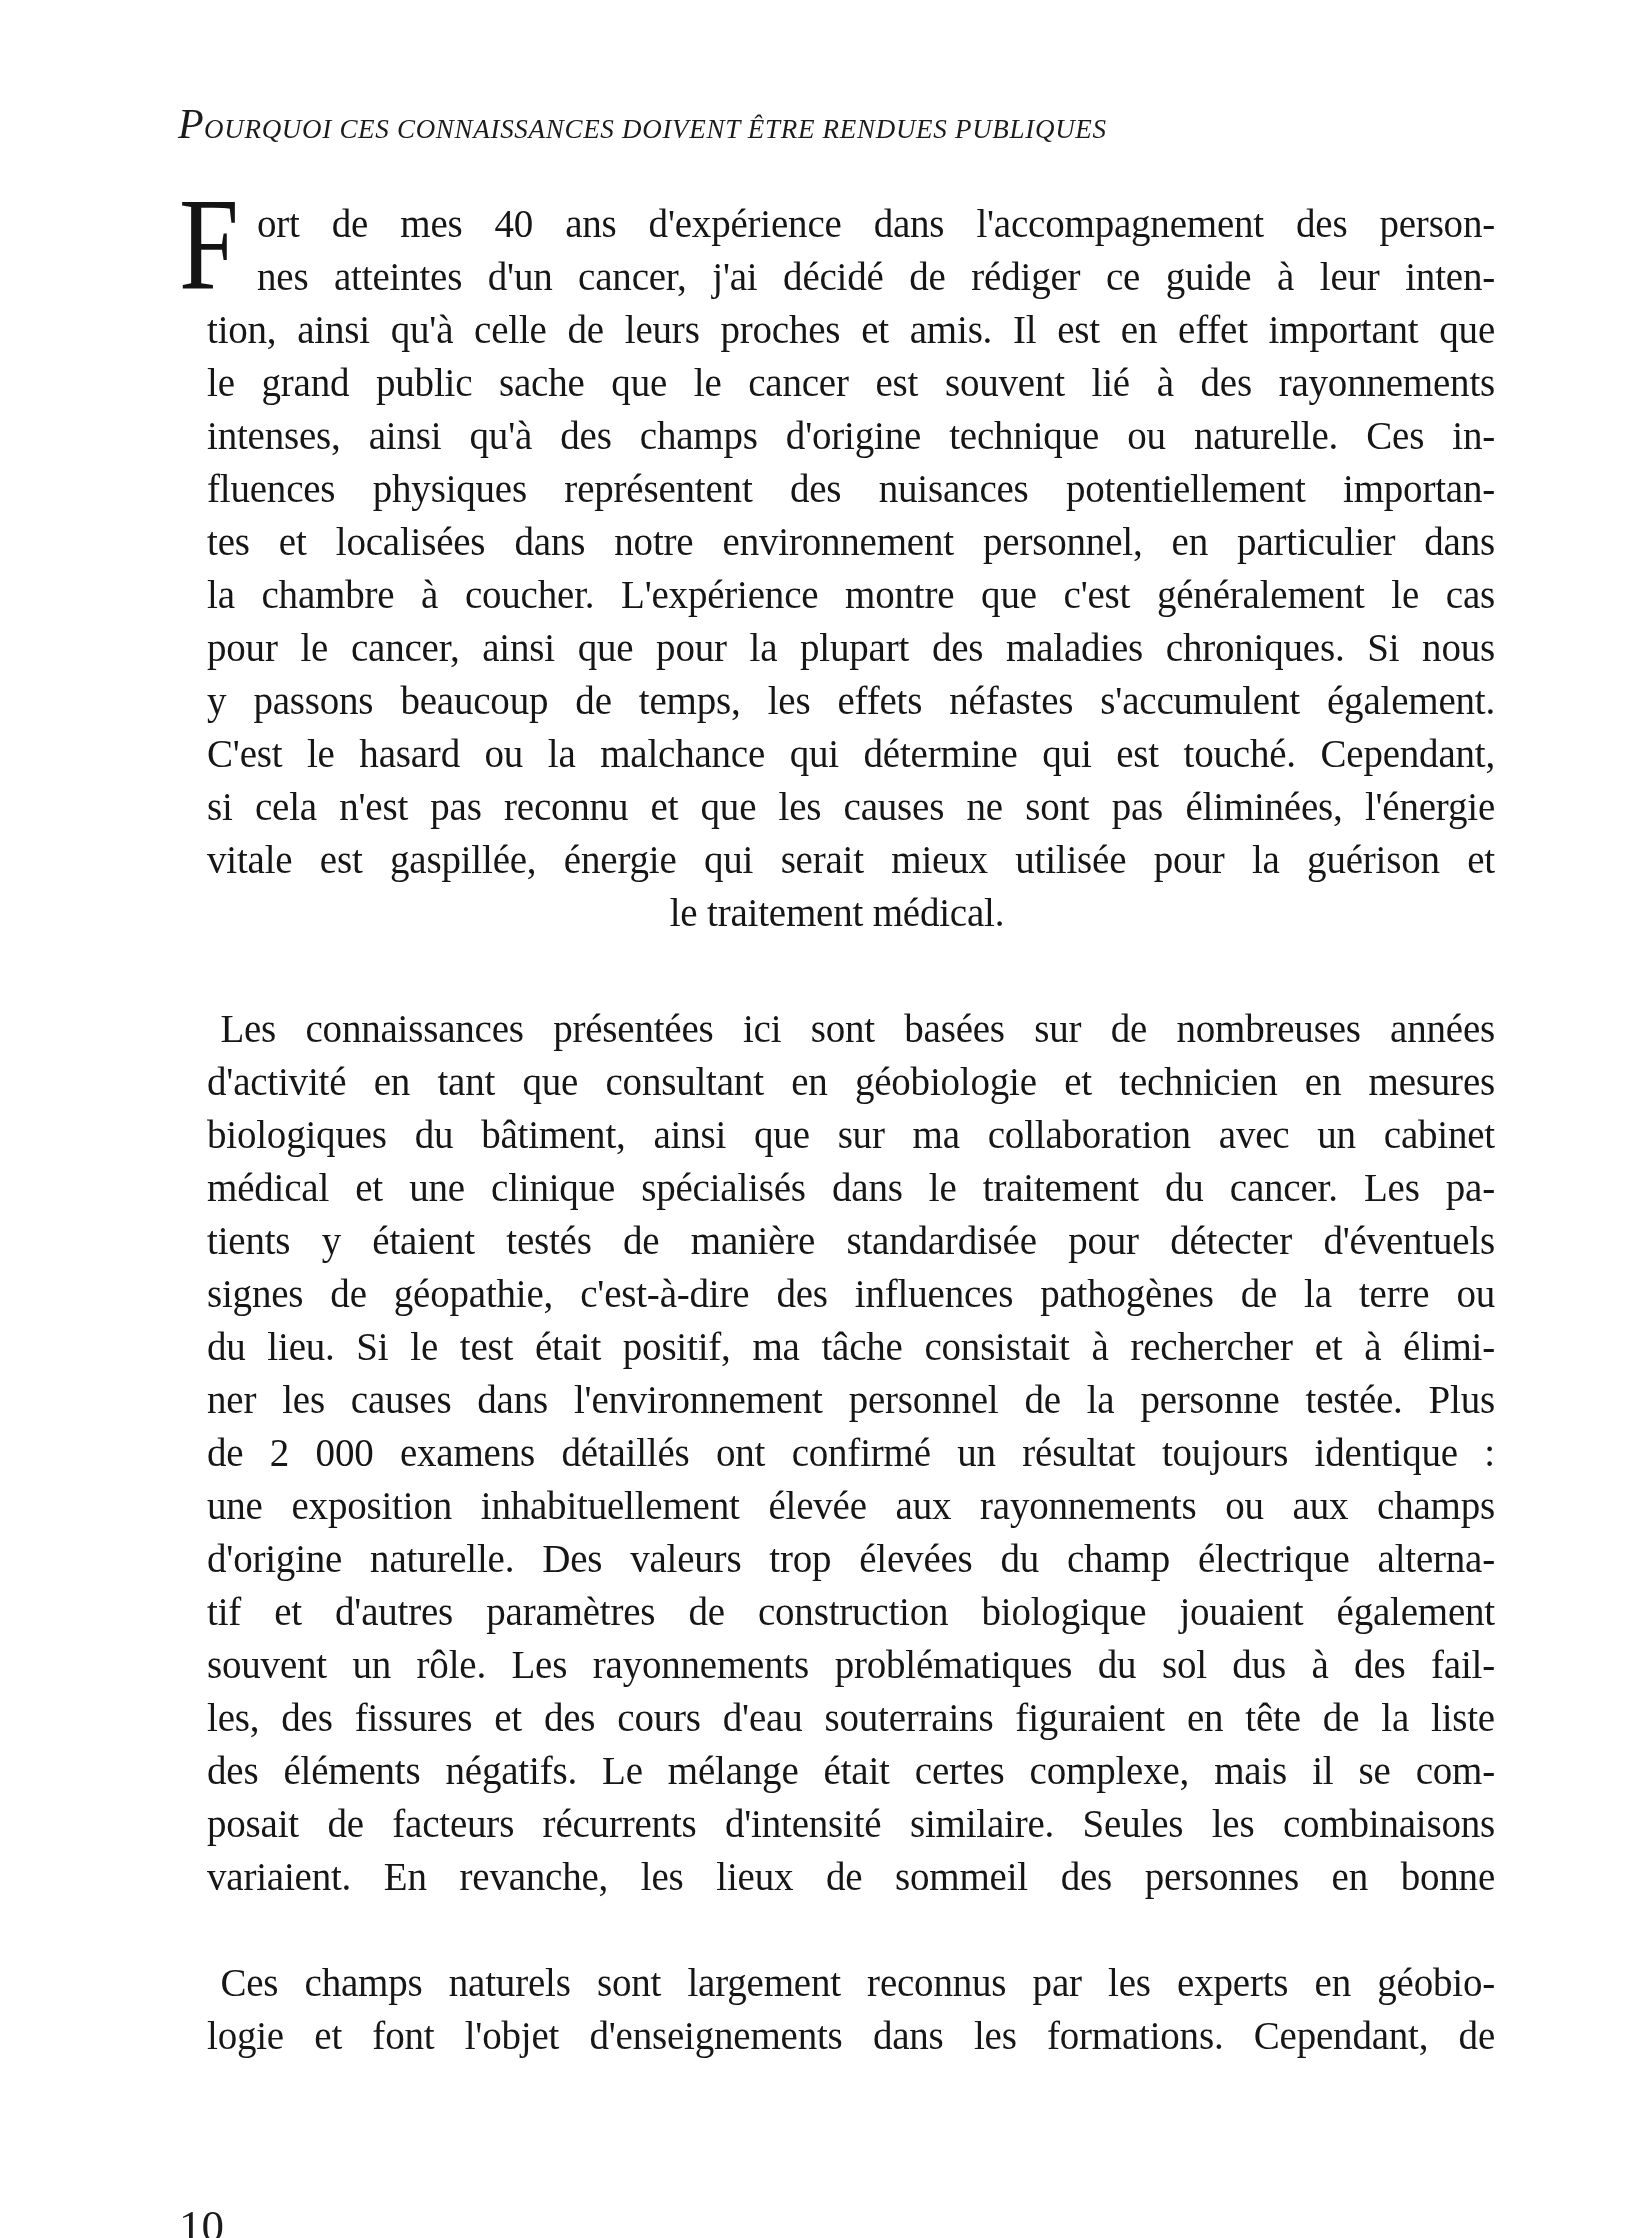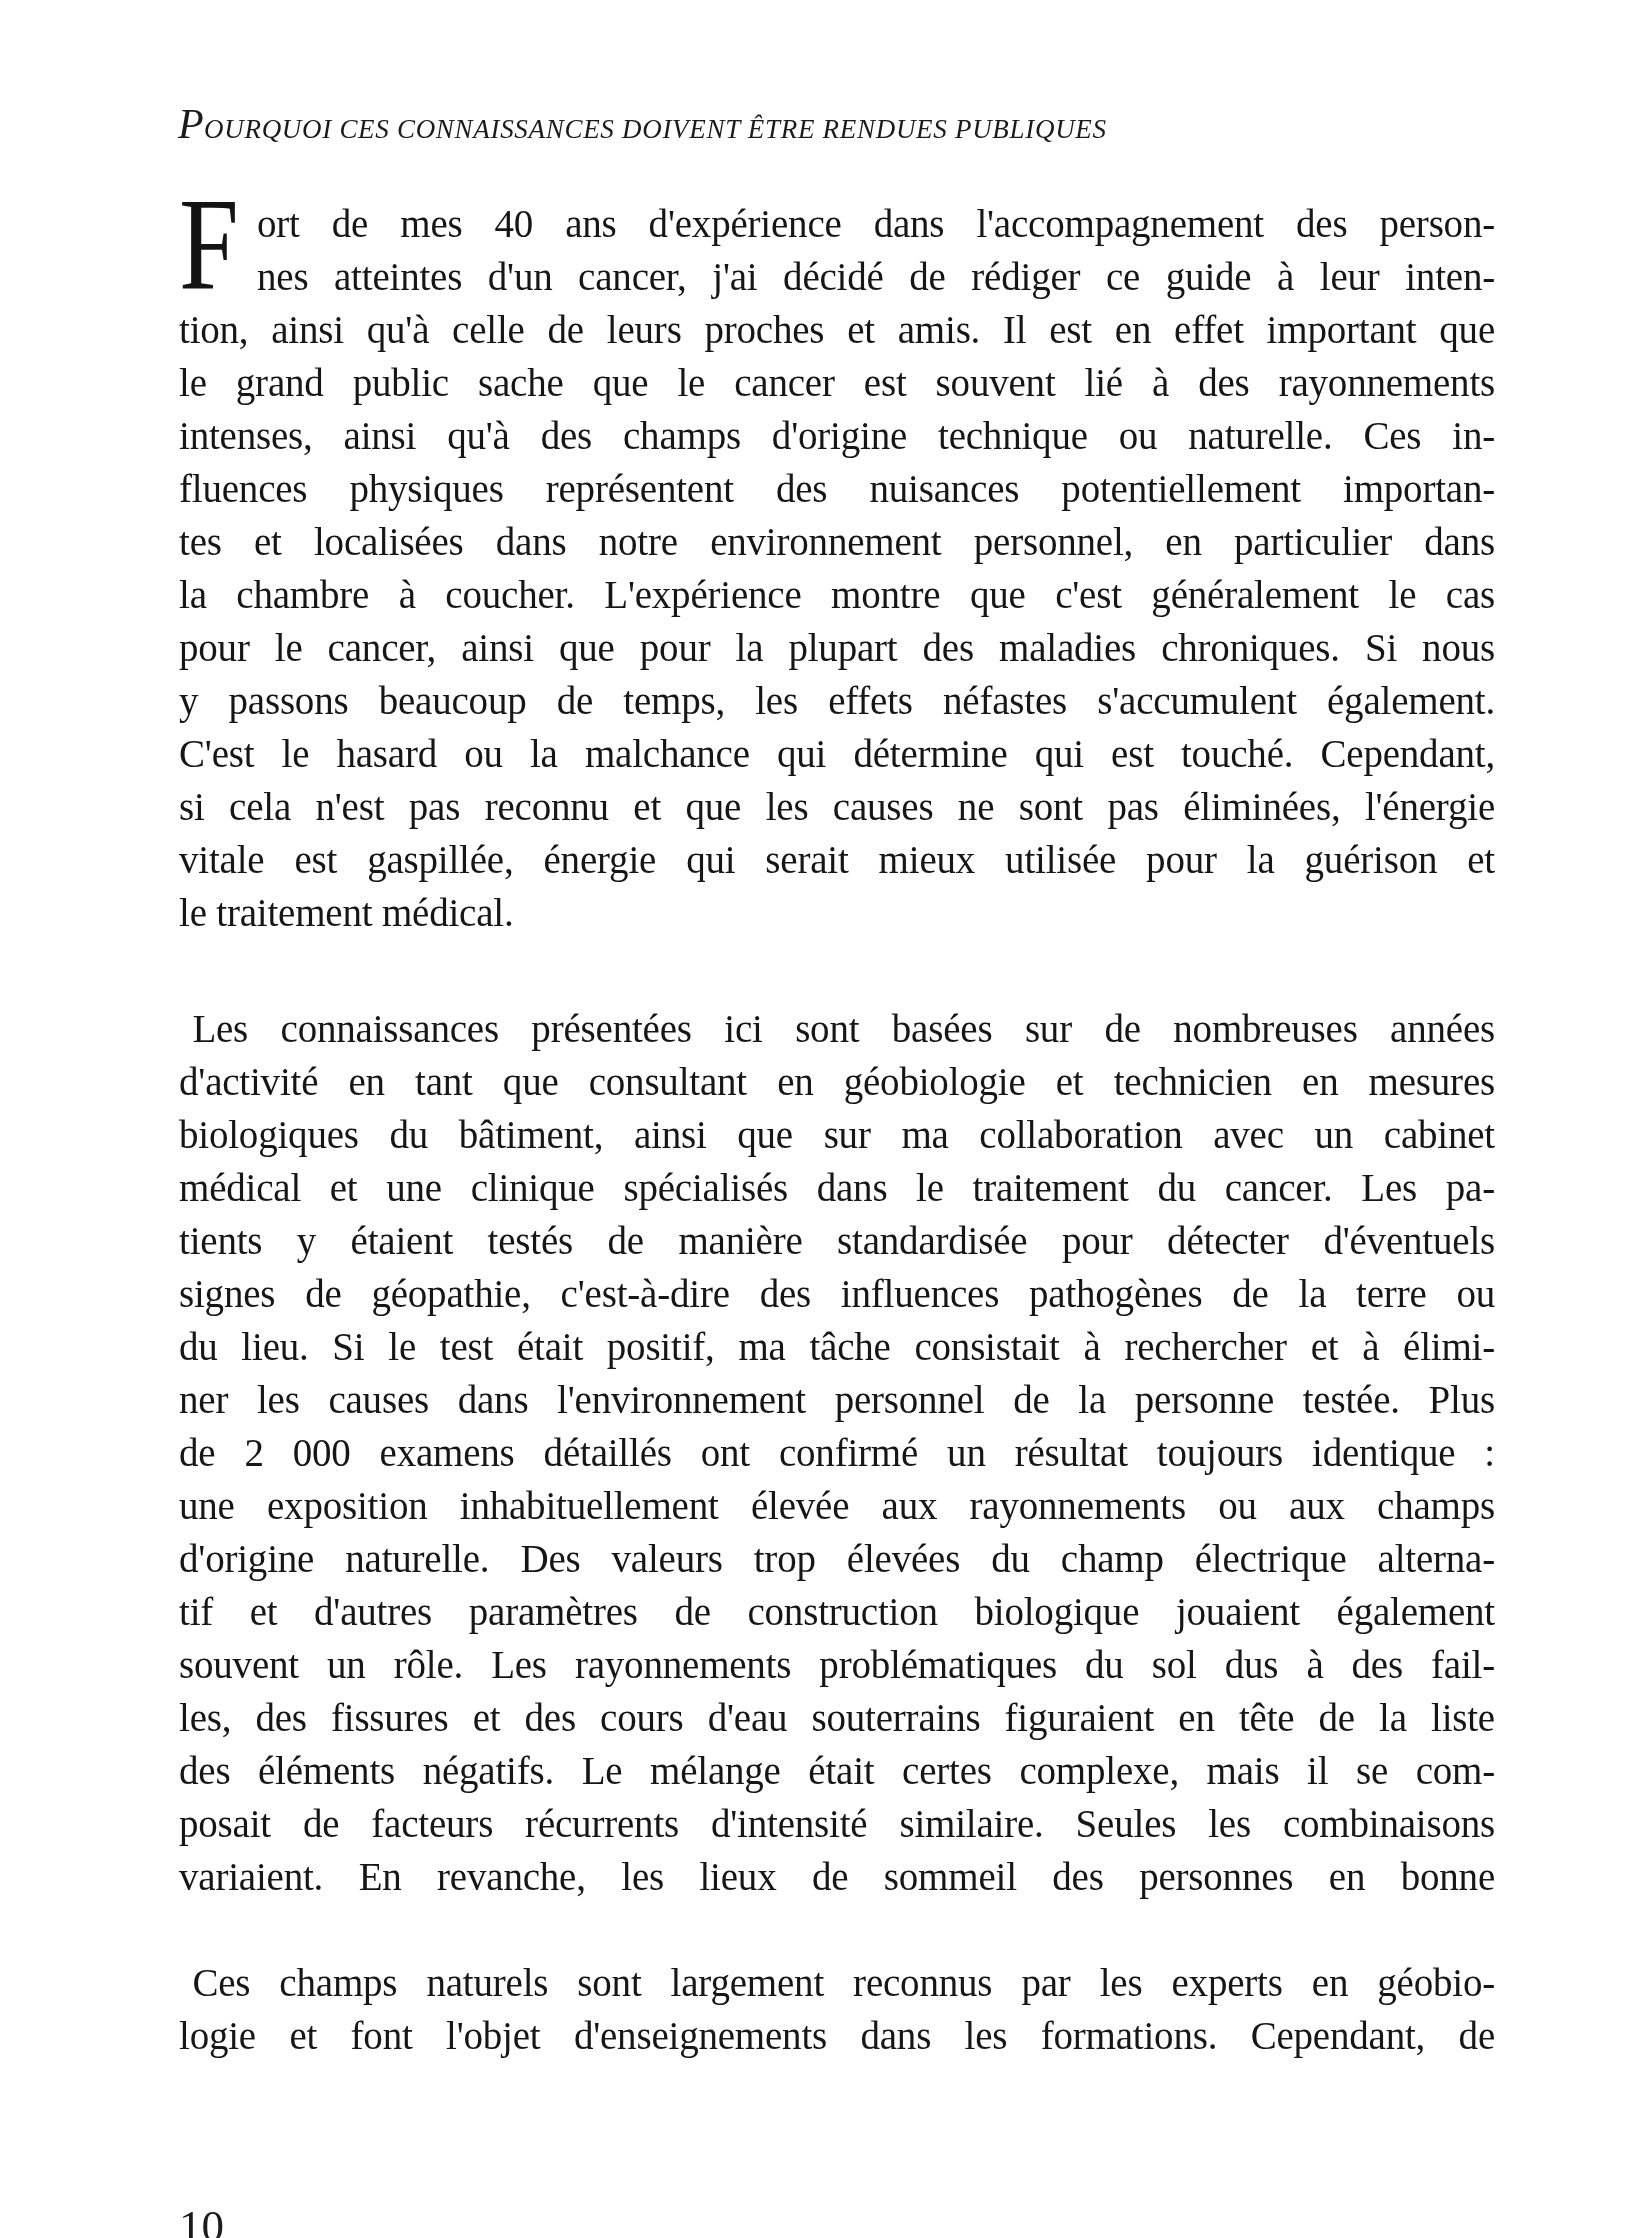--- a/index.html
+++ b/index.html
@@ -36,23 +36,24 @@
   }
   .paragraph { margin: 0; }
   .paragraph.p2 { margin-top: 63px; font-family: Liberation Serif, serif; }
   .paragraph.p3 { margin-top: 53px; }
 
   .para-body {
     white-space: pre-line;          
     text-align: justify;
     text-align-last: justify;       
     letter-spacing: -0.2px;
+    margin-left: 28px;
   }
   .para-last {
-    text-align: left;
+    text-align: center;
     letter-spacing: -0.2px;
   }
   .p2 .para-body, .p3 .para-body { text-indent: 13.4px; }
 
   
   .dropcap {
     float: left;
     width: 59px;
     height: 106px;
     margin: 0 19px 0 0;

